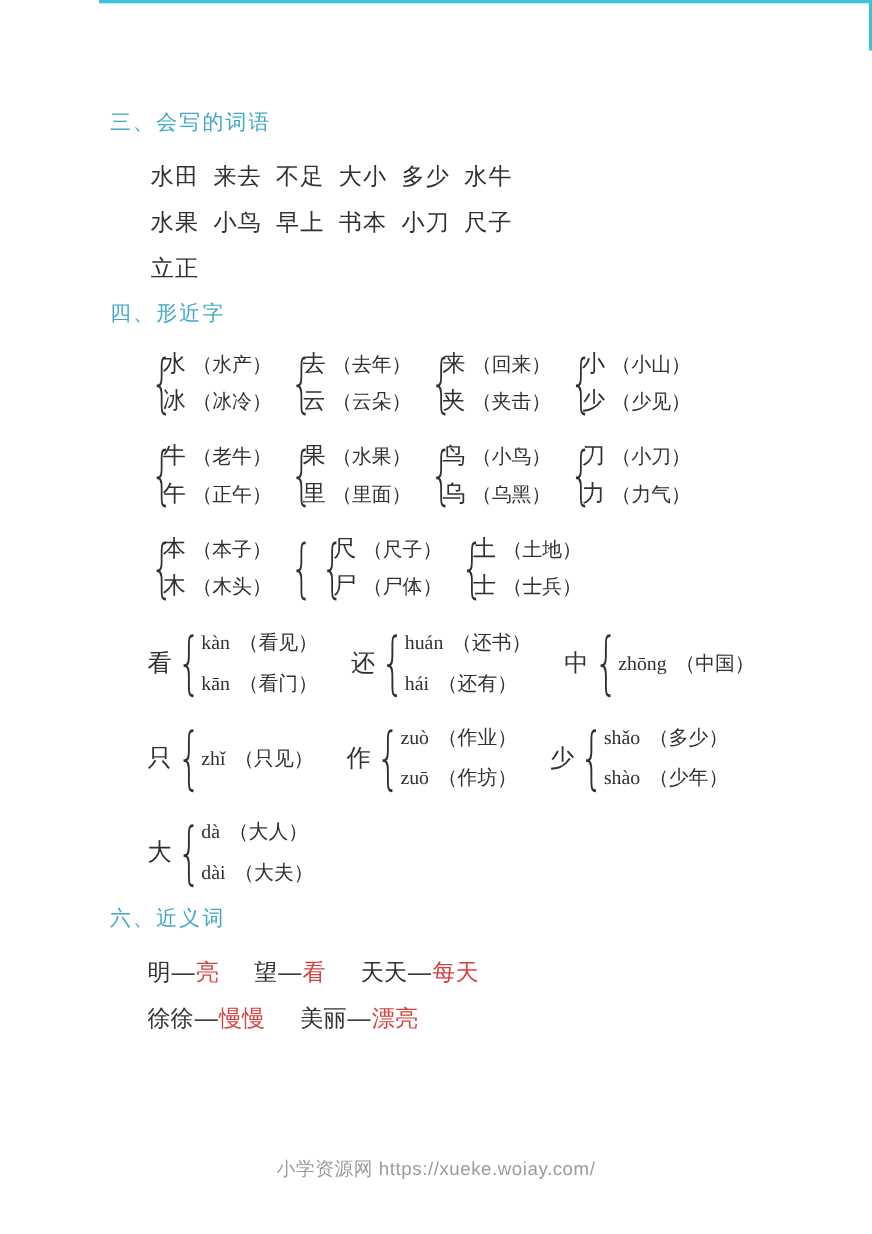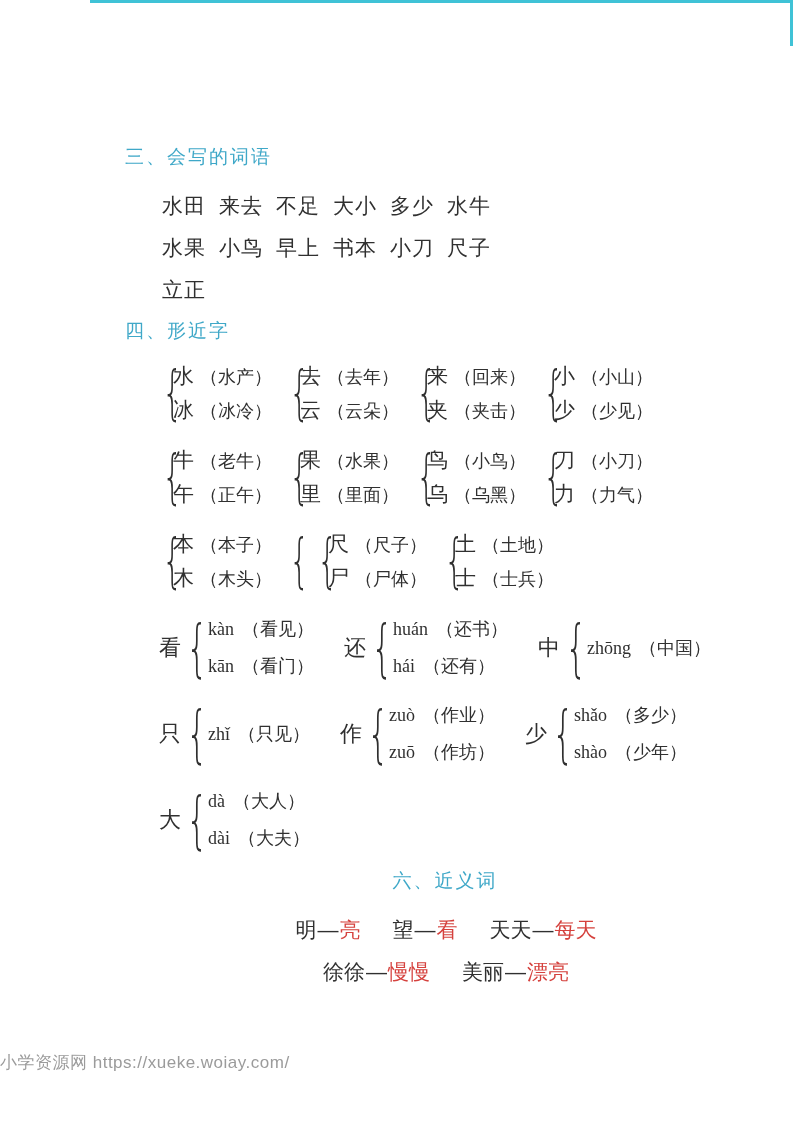--- a/index.html
+++ b/index.html
@@ -2,30 +2,30 @@
 <html style="--accent: #3fa8c8; --border: #3fc2d6; --text: #303030; --red: #d5413d; --muted: #9b9b9b;"><head>
 <meta charset="utf-8">
 <style>
   html,body { margin:0; padding:0; background:#ffffff; }
   .page {
     position:relative; width:793px; height:1122px; background:#ffffff; overflow:hidden;
     font-family:"Liberation Sans", sans-serif; color:var(--text,#303030);
   }
   .top-rule { position:absolute; top:0; left:90px; right:0; height:3px; background:var(--border,#3fc2d6); }
   .right-rule { position:absolute; top:0; right:0; width:3px; height:46px; background:var(--border,#3fc2d6); }
-  .content { position:absolute; top:100px; left:125px; width:640px;margin-top:45px; }
+  .content { position:absolute; top:100px; left:100px; width:640px; }
 
   h2.heading {
     font-size:19px; font-weight:400; color:var(--accent,#3fa8c8);
     margin:0 0 16px 0; letter-spacing:2px; line-height:24px;
   }
   section { margin:0; }
   #sec-similar { margin-top:8px; }
   #sec-poly { margin-top:0; }
-  #sec-syn { margin-top:0;text-align:center; }
+  #sec-syn { margin-top:0; }
 
   
   .word-row { margin-left:37px; height:42px; line-height:42px; font-size:21px; white-space:nowrap; }
   .word { margin-right:13px; letter-spacing:1px; }
 
   
   .fjz-row { margin-left:34px; display:flex; margin-bottom:16px; }
   .pair-group { display:flex; align-items:center; margin-right:14px; }
   .brace {
     font-family:"DejaVu Sans", sans-serif; color:#2f2f2f; display:inline-block;
@@ -49,21 +49,21 @@
   .pinyin { font-family:"Liberation Serif", serif; font-size:18px; }
   .cnword { font-size:18px; margin-left:8px; }
 
   
   .syn-row { margin-left:34px; height:42px; line-height:42px; font-size:21px; white-space:nowrap; }
   .syn-pair { margin-right:32px; }
   .syn-right { color:var(--red,#d5413d); }
   .dash { margin:0 1px; }
 
   .footer {
-    position:absolute; top:1051px; left:0; width:100%; text-align:left;
+    position:absolute; top:1051px; left:0; width:100%; text-align:center;
     color:var(--muted,#9b9b9b); font-size:17px; letter-spacing:0.5px;
   }
 </style>
 </head>
 <body>
 
 <div class="page">
   <div class="top-rule"></div>
   <div class="right-rule"></div>
 

